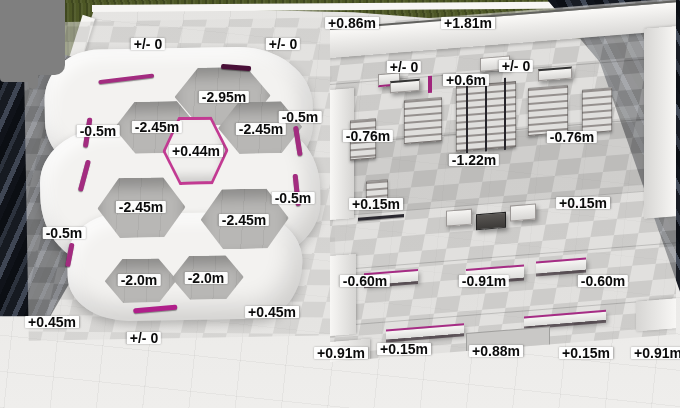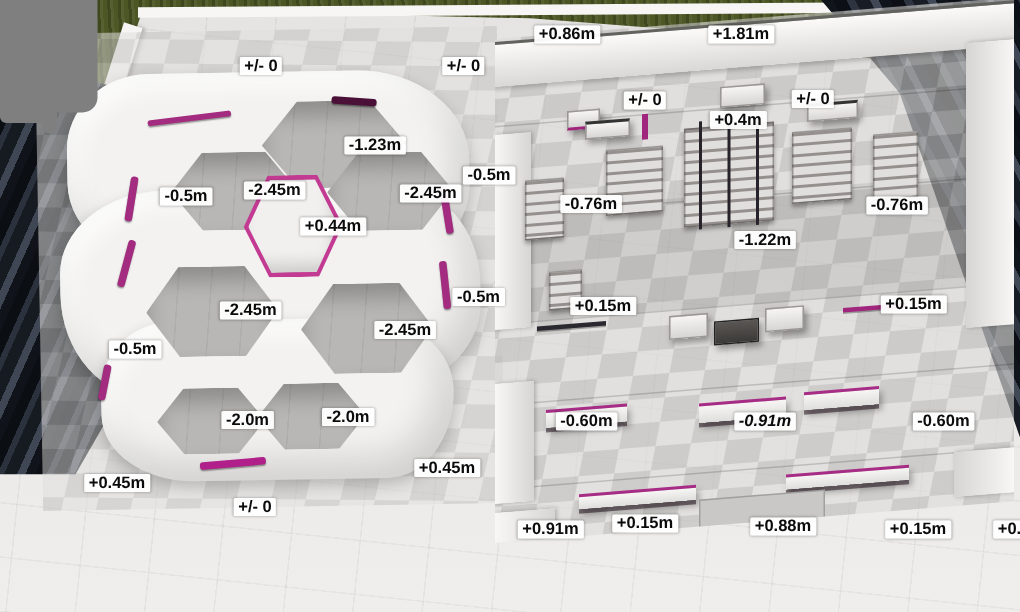--- a/index.html
+++ b/index.html
@@ -88,22 +88,22 @@
   .ledge{background:linear-gradient(180deg,#f7f6f4,#dededc);
     border-top:2px solid #a62c85;box-shadow:0 3px 0 rgba(35,18,30,.55),2px 4px 4px rgba(0,0,0,.3);}
   .bank{background:linear-gradient(90deg,#f8f7f5,#d6d5d3);box-shadow:1px 0 3px rgba(0,0,0,.25);}
   .bank.r{background:linear-gradient(270deg,#f8f7f5,#d6d5d3);}
   .plat{background:#c9c8c6;border:1px solid rgba(0,0,0,.2);}
 
   
   #labels-layer{left:0;top:0;width:680px;height:408px;}
   .elev{transform:translate(-50%,-50%);white-space:nowrap;
     background:rgba(255,255,255,.95);color:#0b0b0b;
-    font-size:11px;font-weight:700;line-height:12px;padding:0 3px;
-    border-radius:1px;box-shadow:0 0 2px rgba(0,0,0,.35);margin-left:26px;}
+    font-size:14px;font-weight:700;line-height:12px;padding:0 3px;
+    border-radius:1px;box-shadow:0 0 2px rgba(0,0,0,.35);}
 </style>
 </head>
 <body>
 
 <div id="stage">
 
   <div class="grass"></div>
   <div class="slab"></div>
   <div class="edge-left"></div>
   <div class="edge-top"></div>
@@ -182,47 +182,47 @@
     <div class="bank r" style="left:306px;top:300px;width:40px;height:30px"></div>
   </div>
 
   <div class="censor"></div>
   <div class="censor-b"></div>
   <div class="censor-c"></div>
 
   <div id="labels-layer">
       <span class="elev" style="left: 148px; top: 44px;">+/- 0</span>
       <span class="elev" style="left: 283px; top: 44px;">+/- 0</span>
-      <span class="elev" style="left: 224px; top: 97px;">-1.23m</span>
+      <span class="elev" style="left: 224px; top: 97px;">-2.95m</span>
       <span class="elev" style="left: 98px; top: 131px;">-0.5m</span>
       <span class="elev" style="left: 157px; top: 127px;">-2.45m</span>
       <span class="elev" style="left: 261px; top: 129px;">-2.45m</span>
       <span class="elev" style="left: 300px; top: 117px;">-0.5m</span>
       <span class="elev" style="left: 196px; top: 151px;">+0.44m</span>
       <span class="elev" style="left: 141px; top: 207px;">-2.45m</span>
       <span class="elev" style="left: 244px; top: 220px;">-2.45m</span>
       <span class="elev" style="left: 64px; top: 233px;">-0.5m</span>
       <span class="elev" style="left: 293px; top: 198px;">-0.5m</span>
       <span class="elev" style="left: 139px; top: 280px;">-2.0m</span>
       <span class="elev" style="left: 206px; top: 278px;">-2.0m</span>
       <span class="elev" style="left: 52px; top: 322px;">+0.45m</span>
       <span class="elev" style="left: 272px; top: 312px;">+0.45m</span>
       <span class="elev" style="left: 144px; top: 338px;">+/- 0</span>
       <span class="elev" style="left: 352px; top: 23px;">+0.86m</span>
       <span class="elev" style="left: 468px; top: 23px;">+1.81m</span>
       <span class="elev" style="left: 404px; top: 67px;">+/- 0</span>
-      <span class="elev" style="left: 466px; top: 80px;">+0.4m</span>
+      <span class="elev" style="left: 466px; top: 80px;">+0.6m</span>
       <span class="elev" style="left: 516px; top: 66px;">+/- 0</span>
       <span class="elev" style="left: 368px; top: 136px;">-0.76m</span>
       <span class="elev" style="left: 572px; top: 137px;">-0.76m</span>
-      <span class="elev" style="left: 484px; top: 160px;">-1.22m</span>
+      <span class="elev" style="left: 474px; top: 160px;">-1.22m</span>
       <span class="elev" style="left: 376px; top: 204px;">+0.15m</span>
       <span class="elev" style="left: 583px; top: 203px;">+0.15m</span>
       <span class="elev" style="left: 365px; top: 281px;">-0.60m</span>
-      <span class="elev" style="left: 484px; top: 281px; font-style: italic;">-0.91m</span>
+      <span class="elev" style="left: 484px; top: 281px;">-0.91m</span>
       <span class="elev" style="left: 603px; top: 281px;">-0.60m</span>
       <span class="elev" style="left: 341px; top: 353px;">+0.91m</span>
       <span class="elev" style="left: 404px; top: 349px;">+0.15m</span>
       <span class="elev" style="left: 496px; top: 351px;">+0.88m</span>
       <span class="elev" style="left: 586px; top: 353px;">+0.15m</span>
       <span class="elev" style="left: 658px; top: 353px;">+0.91m</span>
     </div>
 </div>
 
 </body></html>

